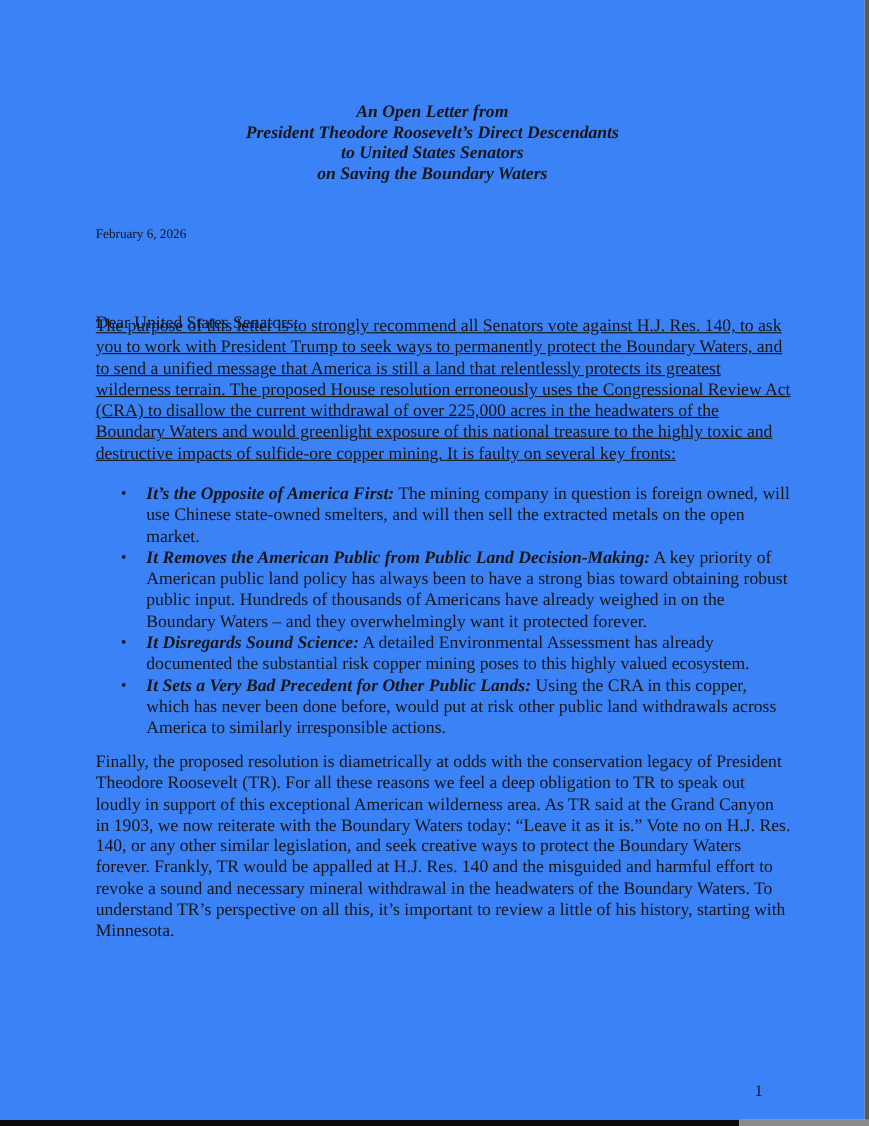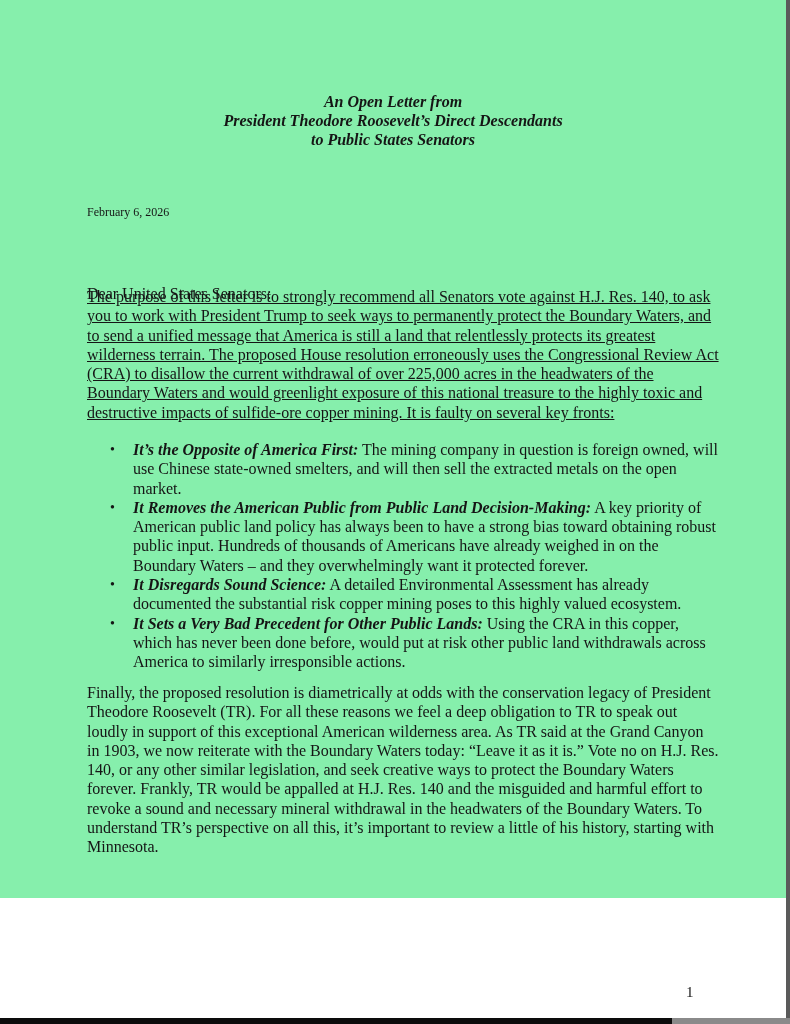--- a/index.html
+++ b/index.html
@@ -13,22 +13,22 @@
       position: relative;
       overflow: hidden;
       font-family: "Liberation Serif", "DejaVu Serif", serif;
       color: #151515;
     }
     .page {
       position: absolute;
       left: 0;
       top: 0;
       width: 786px;
-      height: 898px;
-      background: #86efac;
+      height: 1018px;
+      background: #3b82f6;
     }
     .right-edge {
       position: absolute;
       right: 0;
       top: 0;
       width: 4px;
       height: 1018px;
       background: #5a5a5a;
     }
     .bottom-bar {
@@ -129,21 +129,22 @@
     }
   </style>
 </head>
 <body>
 
 <div class="page">
 
   <div class="title-block">
     <span class="title-line">An Open Letter from</span>
     <span class="title-line">President Theodore Roosevelt’s Direct Descendants</span>
-    <span class="title-line">to Public States Senators</span>
+    <span class="title-line">to United States Senators</span>
+    <span class="title-line">on Saving the Boundary Waters</span>
   </div>
 
   <div class="date">February 6, 2026</div>
 
   <div class="salutation">Dear United States Senators:</div>
 
   <p class="para p1">The purpose of this letter is to strongly recommend all Senators vote against H.J. Res. 140, to ask you to work with President Trump to seek ways to permanently protect the Boundary Waters, and to send a unified message that America is still a land that relentlessly protects its greatest wilderness terrain. The proposed House resolution erroneously uses the Congressional Review Act (CRA) to disallow the current withdrawal of over 225,000 acres in the headwaters of the Boundary Waters and would greenlight exposure of this national treasure to the highly toxic and destructive impacts of sulfide-ore copper mining. It is faulty on several key fronts:</p>
 
   <ul class="bullets">
     <li>

